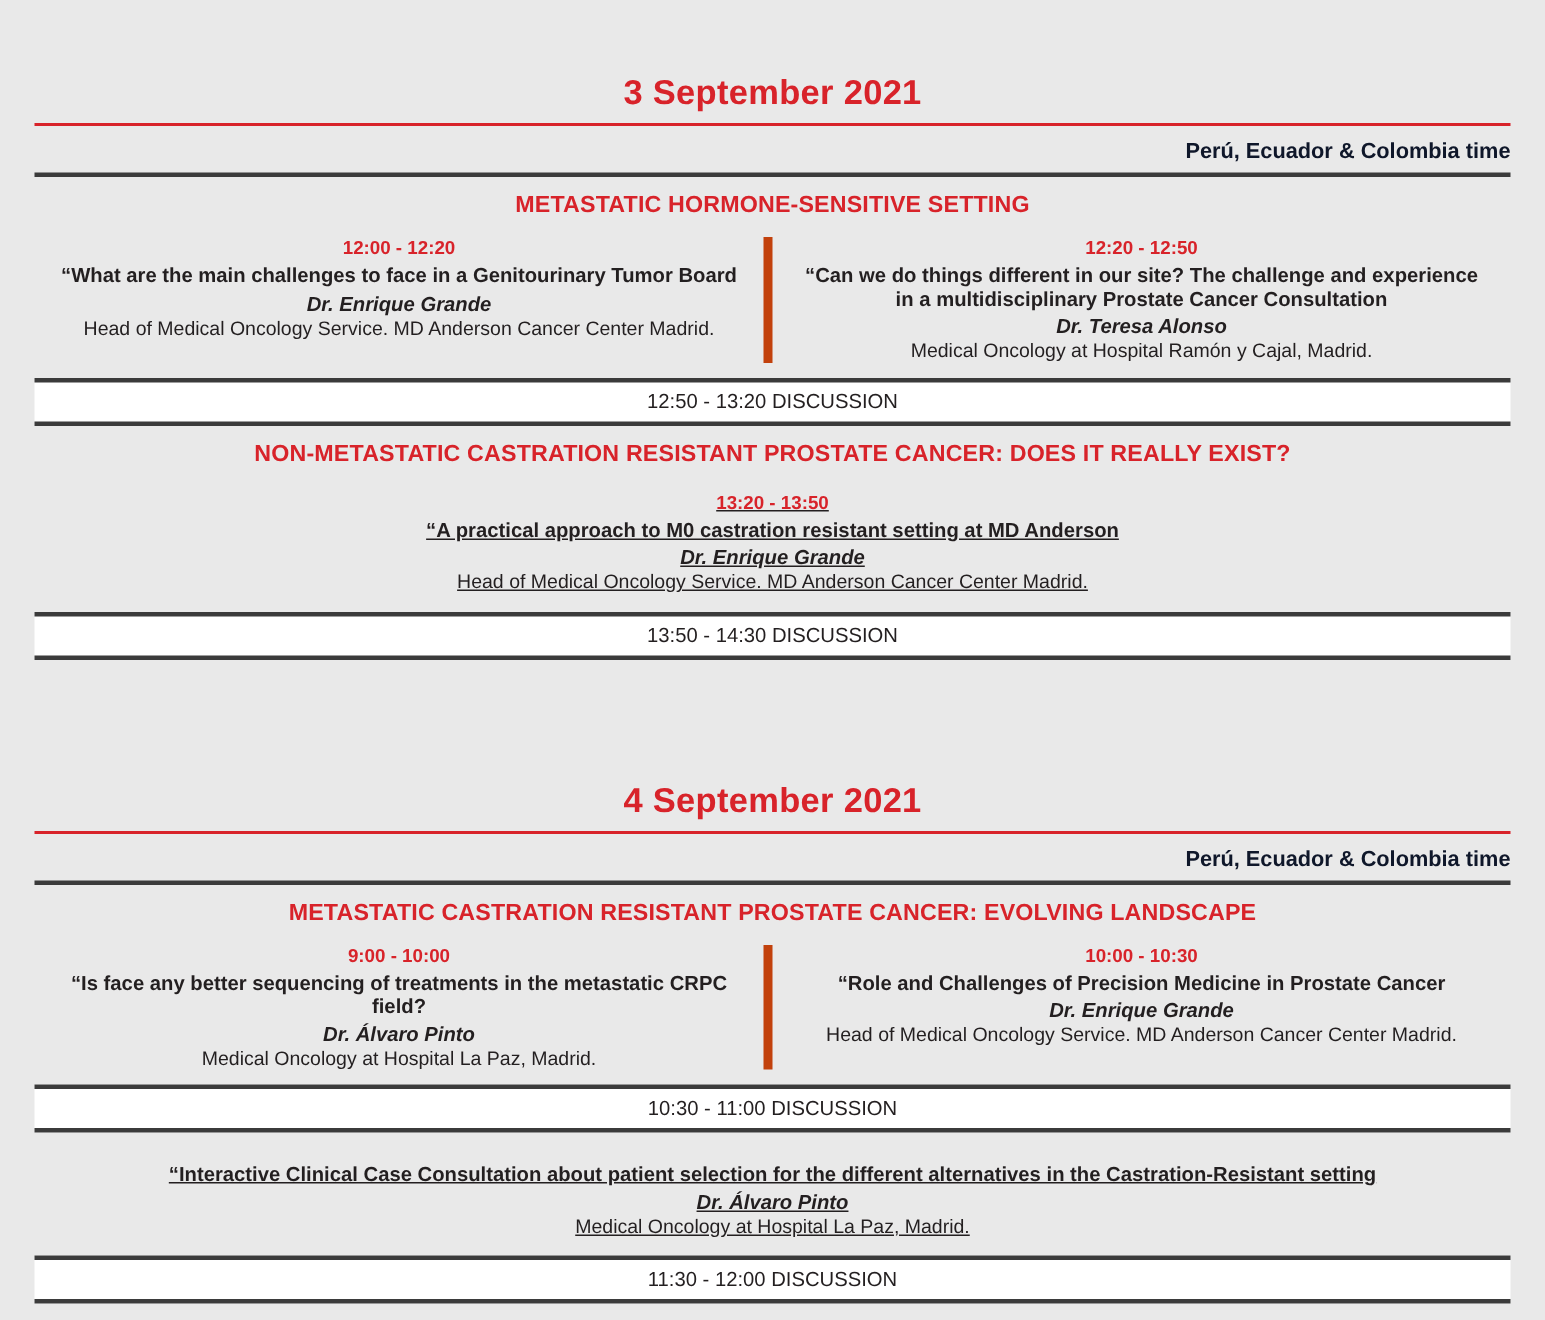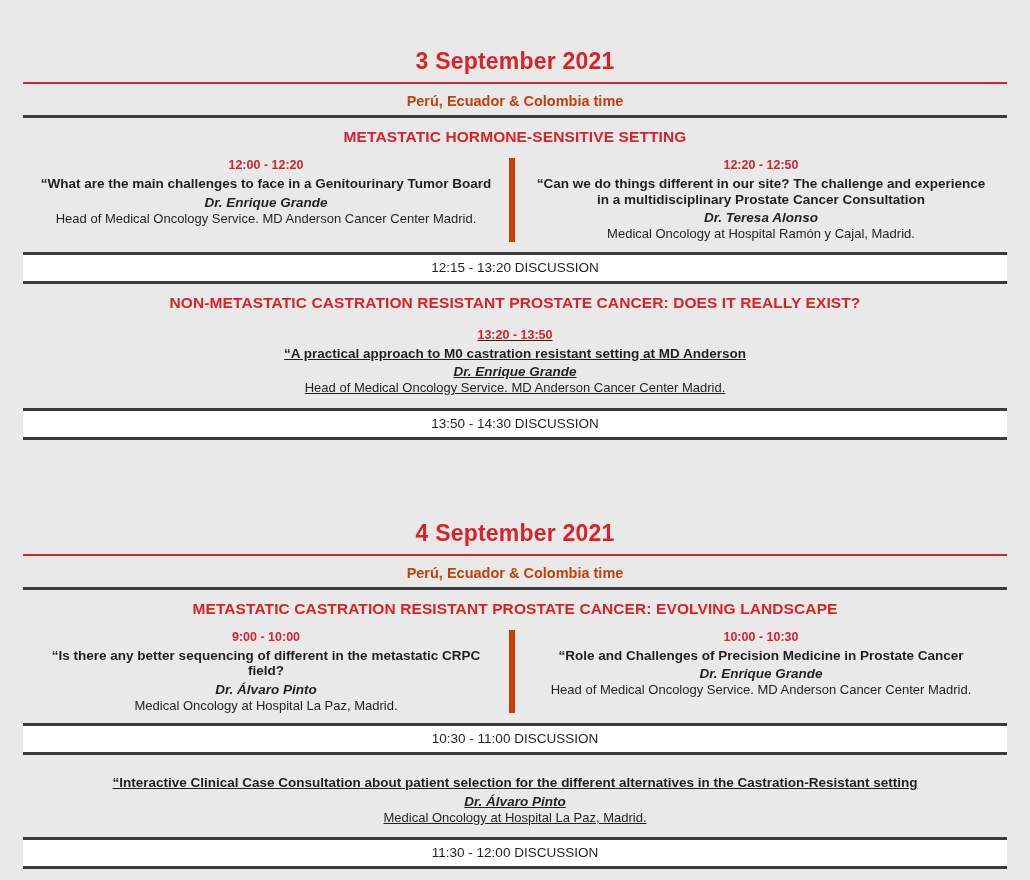--- a/index.html
+++ b/index.html
@@ -38,25 +38,25 @@
     border-top: 2px solid #d8232a;
     width: 100%;
     margin: 0;
   }
   .rule-dark {
     border-top: 3px solid #3b3b3b;
     width: 100%;
     margin: 0;
   }
   .tz {
-    text-align: center;
+    text-align: right;
     font-size: 14.5px;
     font-weight: bold;
     padding: 9px 0 6px 0;
-    color: #c2410c;
+    color: #0f172a;
   }
   .section-title {
     text-align: center;
     color: #d8232a;
     font-size: 15.5px;
     font-weight: bold;
     padding: 10px 0 12px 0;
     letter-spacing: 0.1px;
   }
   .two-col {
@@ -177,21 +177,21 @@
             <div class="speaker">Dr. Enrique Grande</div>
             <div class="affil">Head of Medical Oncology Service. MD Anderson Cancer Center Madrid.</div>
           </div>
           <div class="col">
             <div class="time">12:20 - 12:50</div>
             <div class="talk">“Can we do things different in our site? The challenge and experience in a  multidisciplinary Prostate Cancer Consultation</div>
             <div class="speaker">Dr. Teresa Alonso</div>
             <div class="affil">Medical Oncology at Hospital Ramón y Cajal, Madrid.</div>
           </div>
         </div>
-        <div class="discussion-band">12:15 - 13:20 DISCUSSION</div>
+        <div class="discussion-band">12:50 - 13:20 DISCUSSION</div>
       </div>
 
       <div>
         <div class="section-title">NON-METASTATIC CASTRATION RESISTANT PROSTATE CANCER: DOES IT REALLY EXIST?</div>
         <div class="single-block">
           <div class="time">13:20 - 13:50</div>
           <div class="talk">“A practical approach to M0 castration resistant setting at MD Anderson</div>
           <div class="speaker">Dr. Enrique Grande</div>
           <div class="affil">Head of Medical Oncology Service. MD Anderson Cancer Center Madrid.</div>
         </div>
@@ -205,21 +205,21 @@
       <div class="day-title">4 September 2021</div>
       <div class="rule-red"></div>
       <div class="tz">Perú, Ecuador &amp; Colombia time</div>
       <div class="rule-dark"></div>
 
       <div>
         <div class="section-title">METASTATIC CASTRATION RESISTANT PROSTATE CANCER: EVOLVING LANDSCAPE</div>
         <div class="two-col">
           <div class="col left">
             <div class="time">9:00 - 10:00</div>
-            <div class="talk">“Is there any better sequencing of different in the metastatic CRPC field?</div>
+            <div class="talk">“Is face any better sequencing of treatments in the metastatic CRPC field?</div>
             <div class="speaker">Dr. Álvaro Pinto</div>
             <div class="affil">Medical Oncology at Hospital La Paz, Madrid.</div>
           </div>
           <div class="col">
             <div class="time">10:00 - 10:30</div>
             <div class="talk">“Role and Challenges of Precision Medicine in Prostate Cancer</div>
             <div class="speaker">Dr. Enrique Grande</div>
             <div class="affil">Head of Medical Oncology Service. MD Anderson Cancer Center Madrid.</div>
           </div>
         </div>

